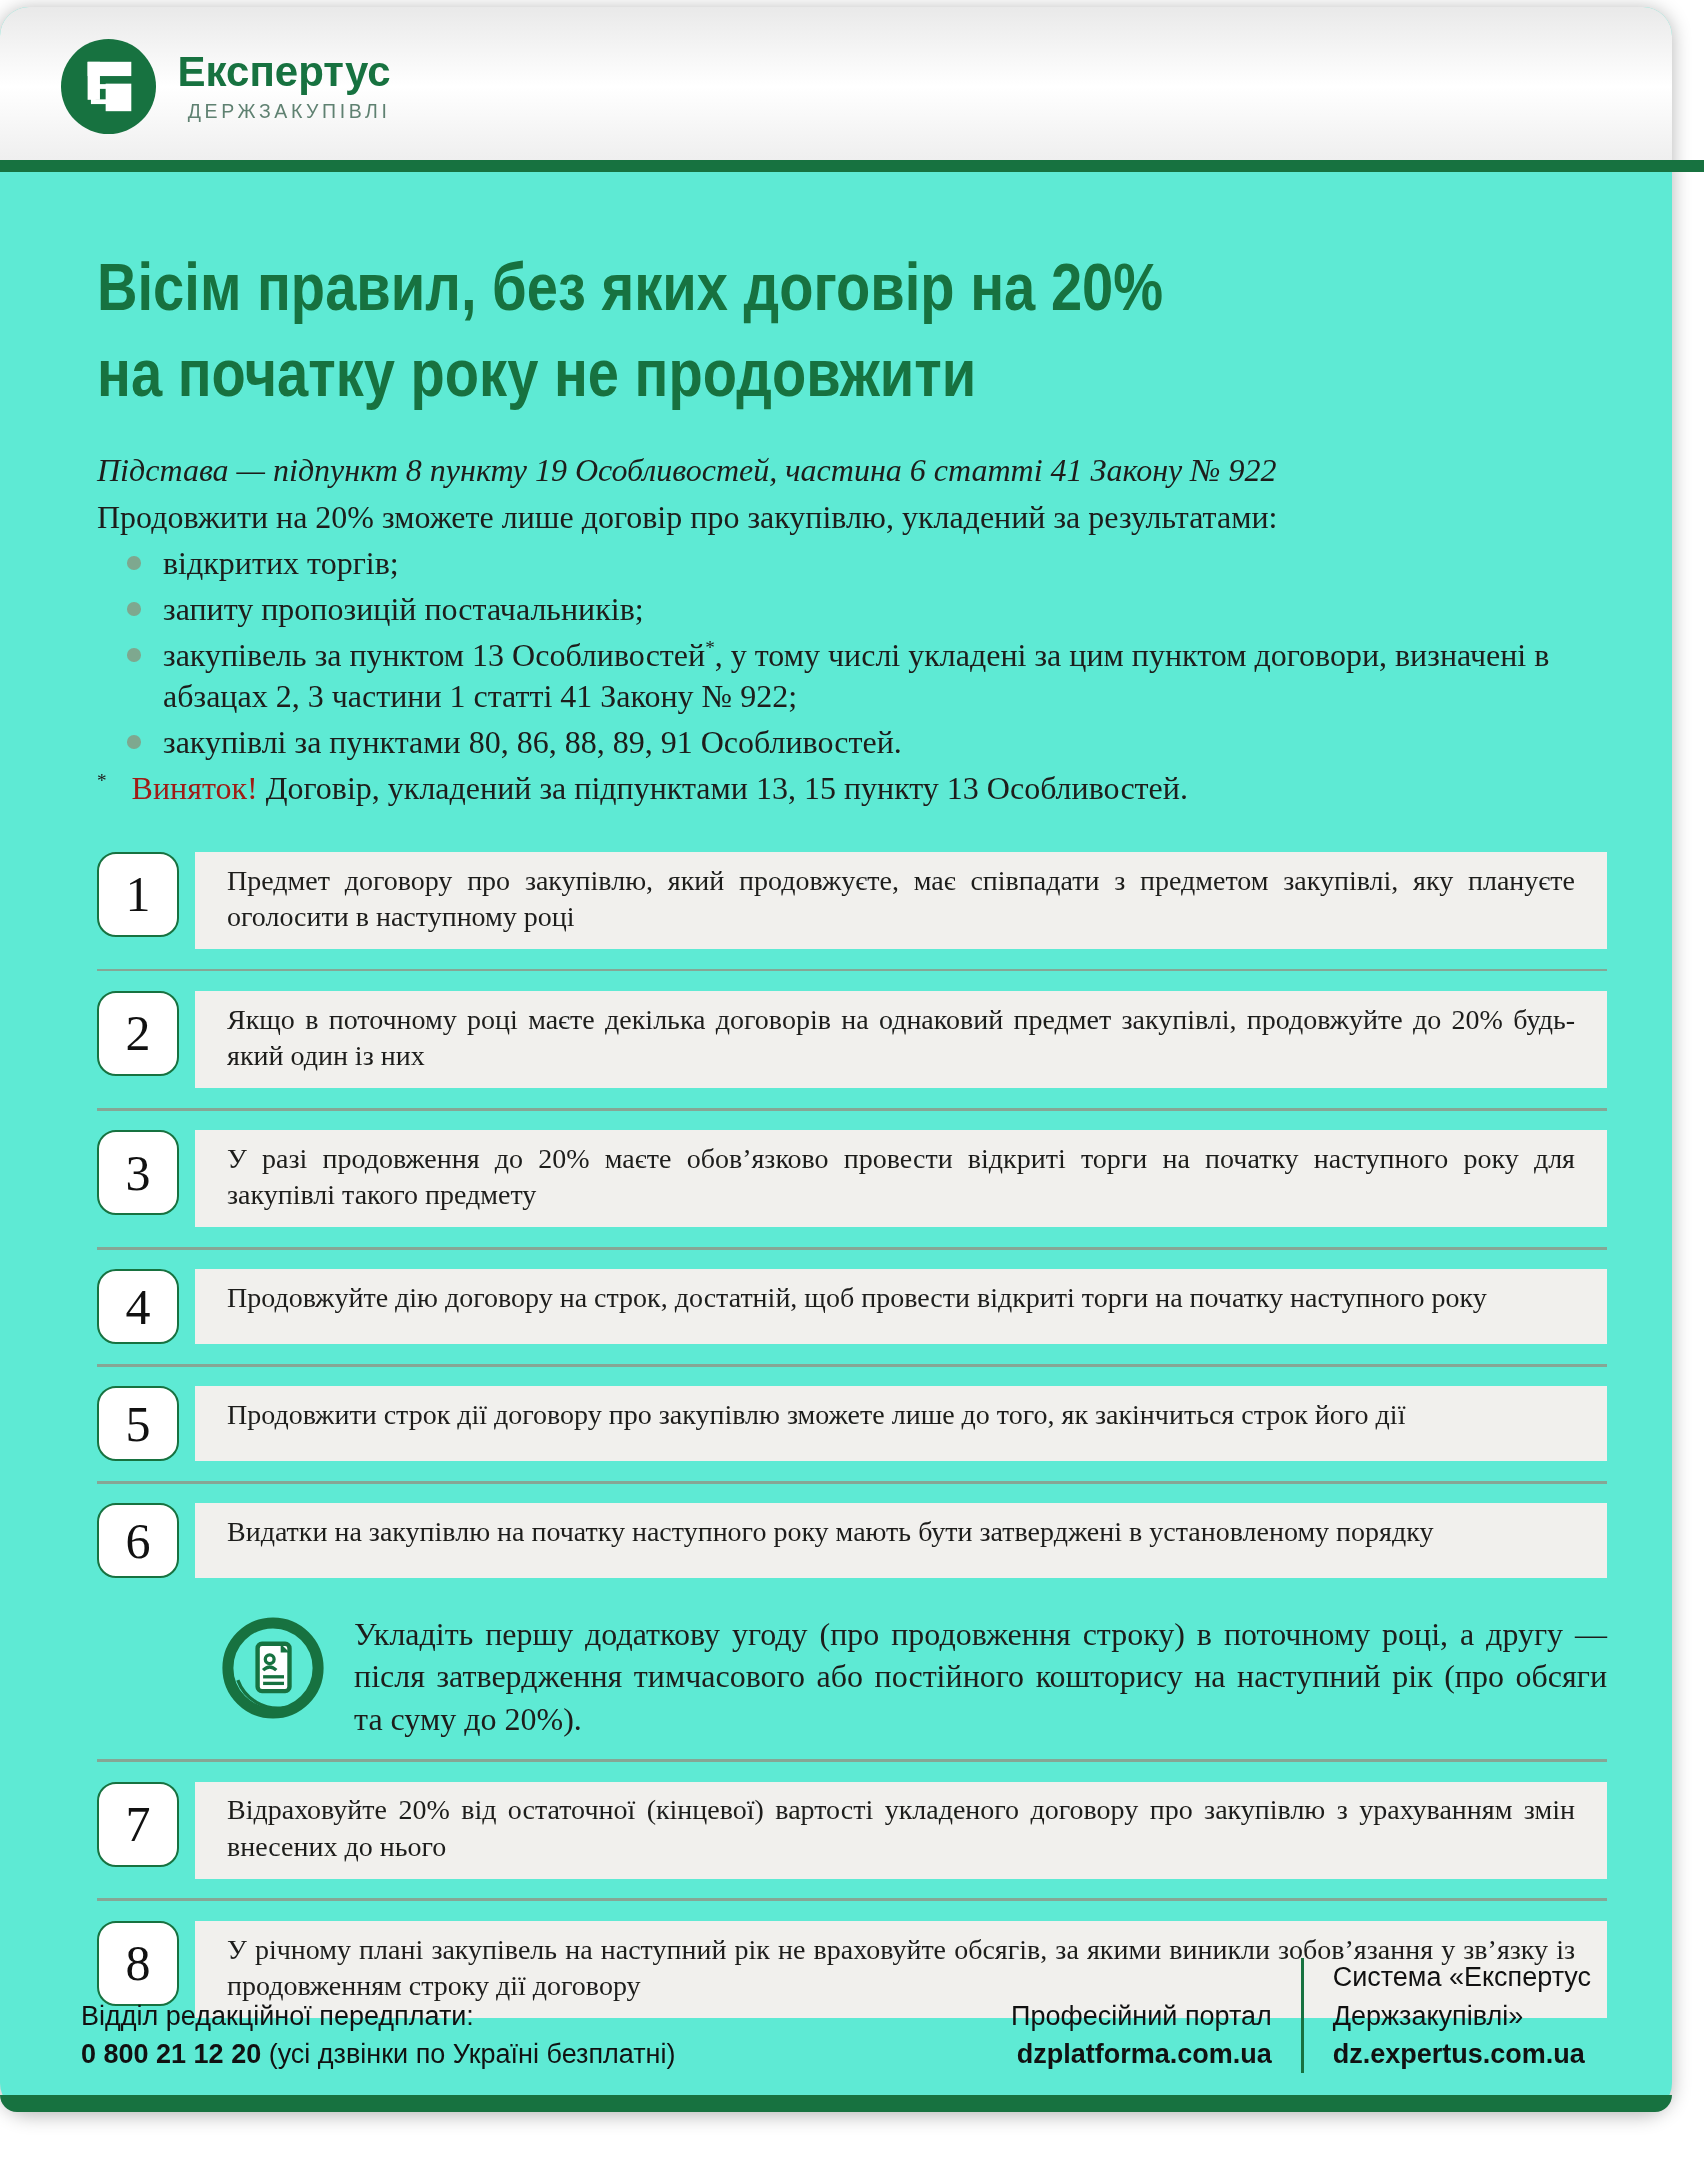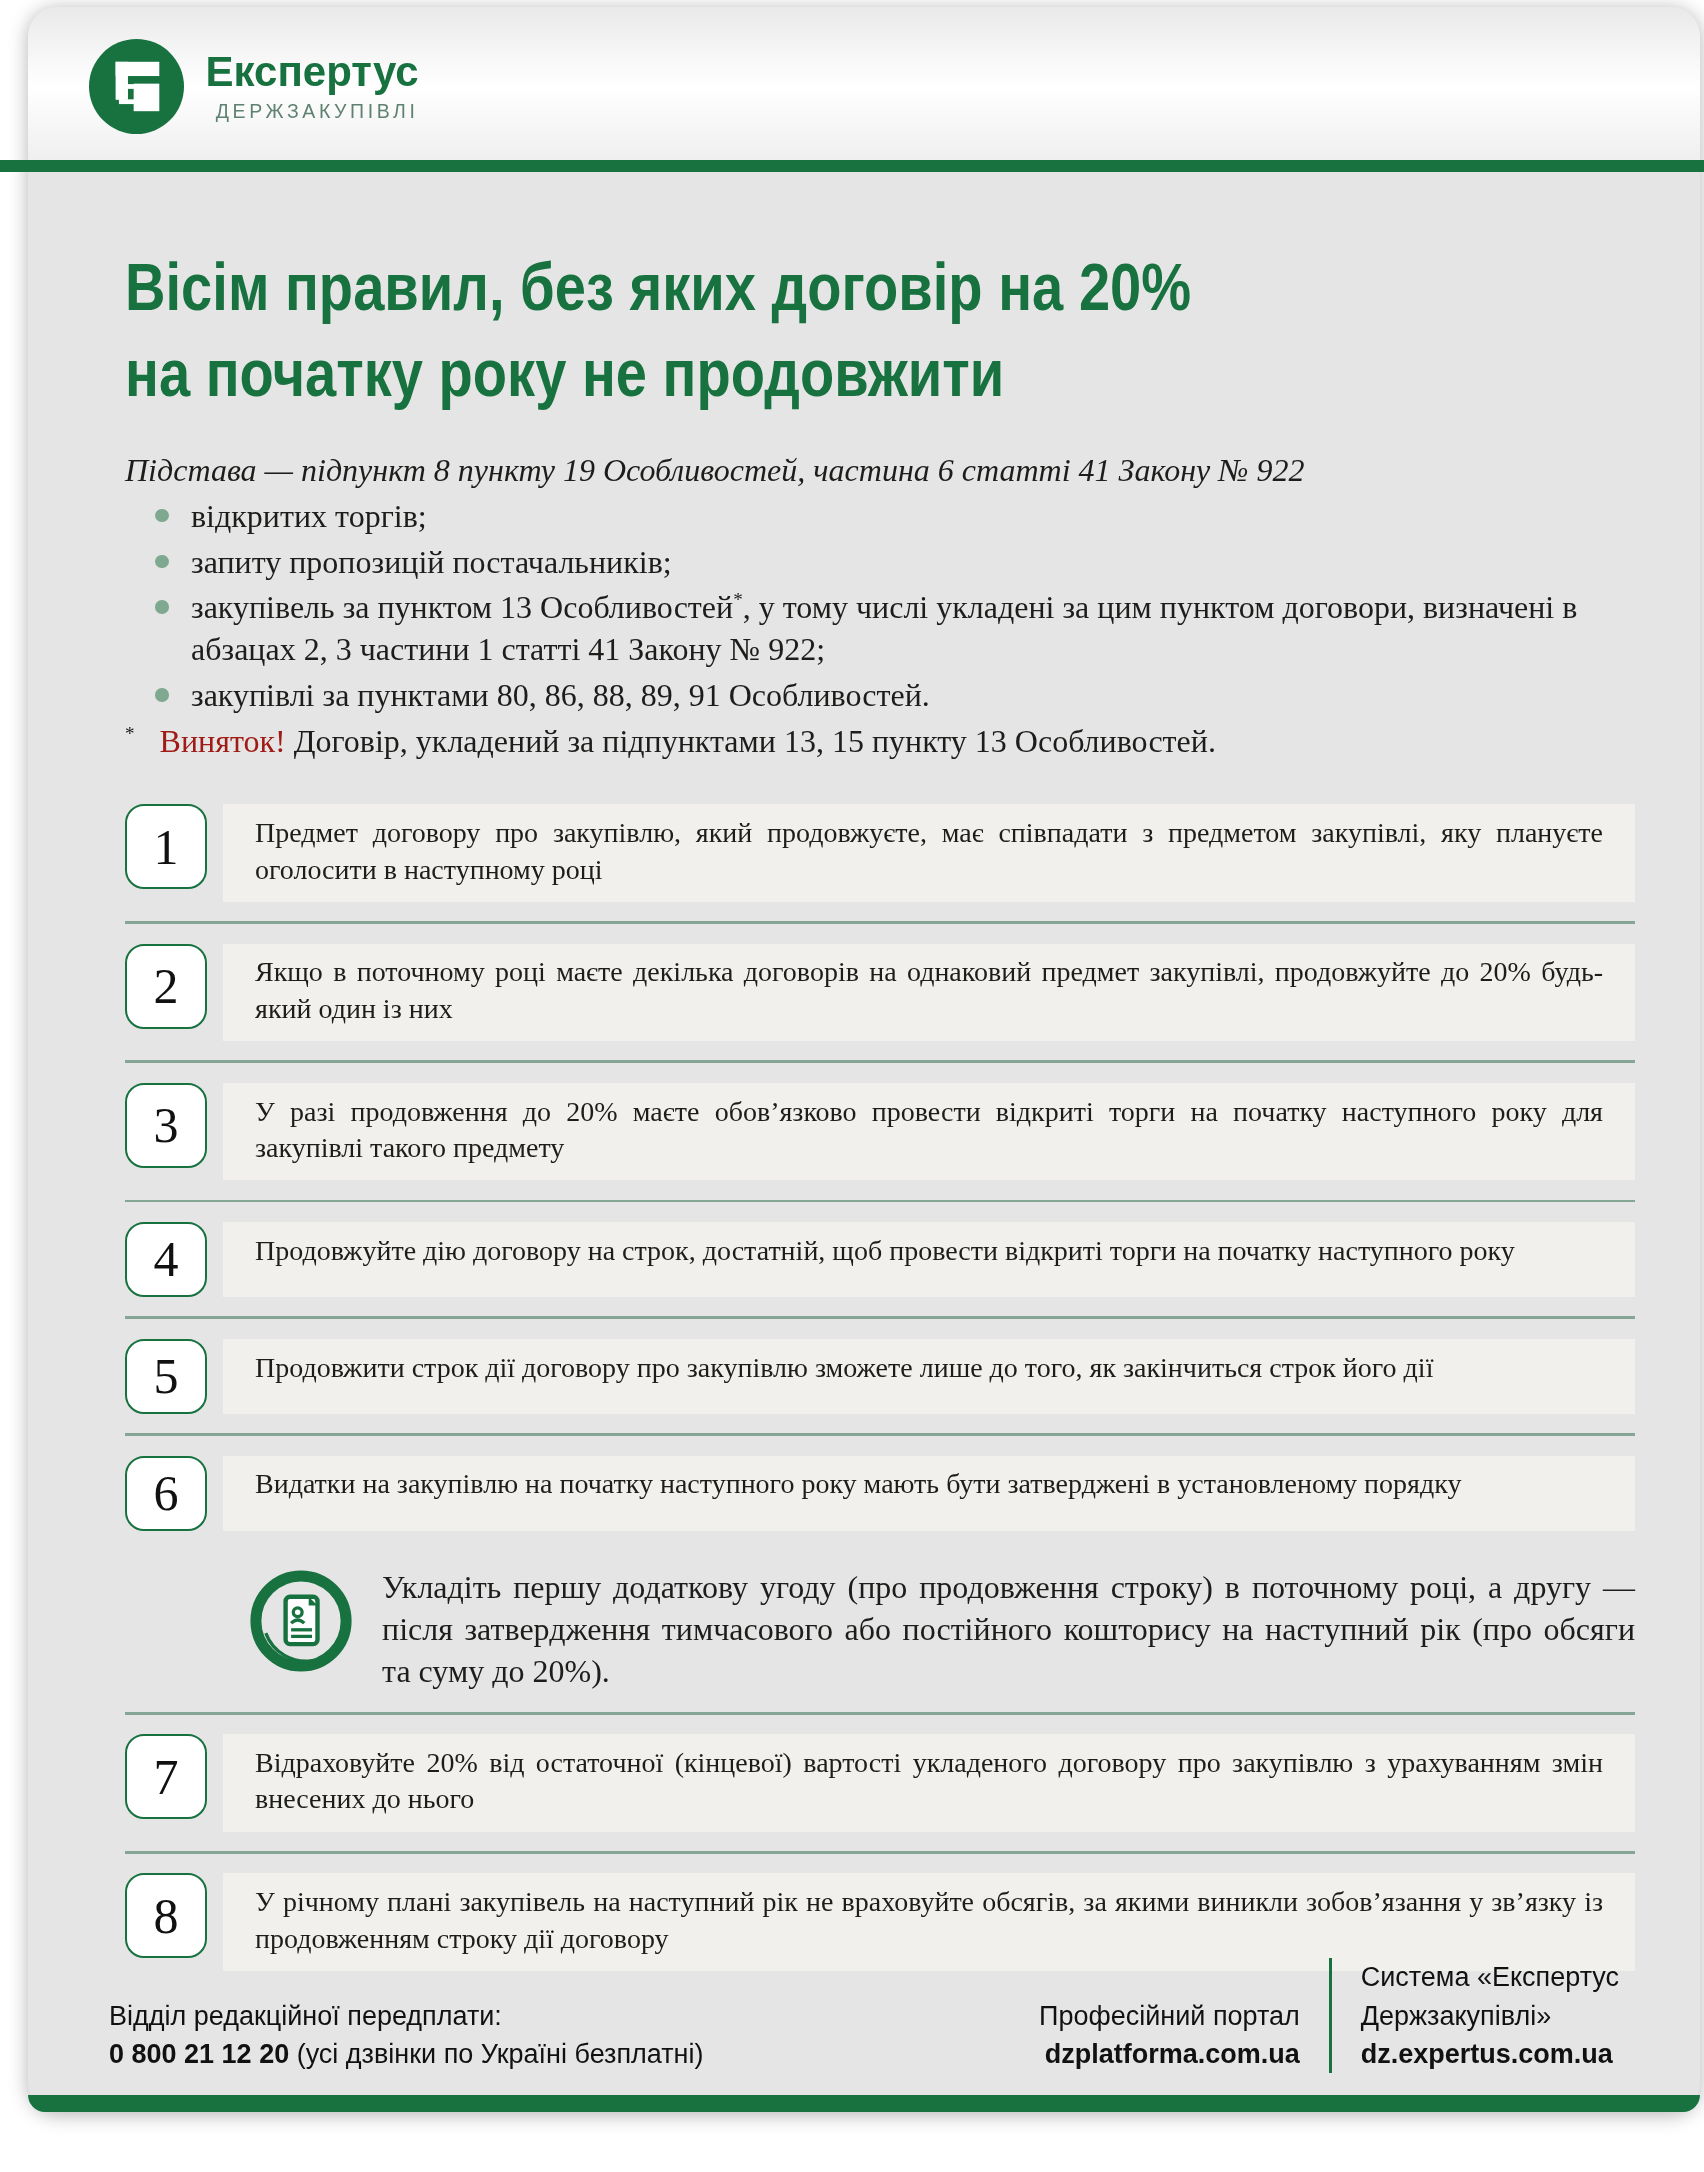--- a/index.html
+++ b/index.html
@@ -11,22 +11,22 @@
     --ink:#1d1d1b;
   }
   *{box-sizing:border-box;margin:0;padding:0;}
   html,body{background:#ffffff;}
   body{
     width:1704px;height:2172px;position:relative;
     font-family:"Liberation Serif", serif;color:var(--ink);
   }
   .page{position:absolute;inset:0;background:#fff;overflow:hidden;}
   .card{
-    position:absolute;left:28px;top:7.2px;width:1672px;height:2105px;
-    background:#e5e5e5;border-radius:29px;
+    position:absolute;left:0;top:7.2px;width:1672px;height:2105px;
+    background:#5eead4;border-radius:29px;
     box-shadow:0 2.2px 19px rgba(0,0,0,.30);
   }
   
   .header{
     position:absolute;left:0;top:0;right:0;height:153px;
     border-radius:29px 29px 0 0;
     background:linear-gradient(180deg,#e9e9e9 0%,#ffffff 52%,#efefef 100%);
   }
   .brand{position:absolute;left:61px;top:32px;display:flex;align-items:center;gap:21.6px;}
   .logo-circle{width:95px;height:95px;flex:none;}
@@ -120,20 +120,21 @@
     </div>
 
     <div class="content">
       <div class="title">
         <div>Вісім правил, без яких договір на 20%</div>
         <div>на початку року не продовжити</div>
       </div>
 
       <div class="intro">
         <div class="basis">Підстава — підпункт 8 пункту 19 Особливостей, частина 6 статті 41 Закону № 922</div>
+        <div class="lead">Продовжити на 20% зможете лише договір про закупівлю, укладений за результатами:</div>
         <ul class="bullets">
           <li><span class="dot"></span><span>відкритих торгів;</span></li>
           <li><span class="dot"></span><span>запиту пропозицій постачальників;</span></li>
           <li><span class="dot"></span><span>закупівель за пунктом 13 Особливостей</span><sup>*</sup><span>, у тому числі укладені за цим пунктом договори, визначені в абзацах 2, 3 частини 1 статті 41 Закону № 922;</span></li>
           <li><span class="dot"></span><span>закупівлі за пунктами 80, 86, 88, 89, 91 Особливостей.</span></li>
         </ul>
         <div class="exception">
           <sup>*</sup><span class="red">Виняток!</span><span> Договір, укладений за підпунктами 13, 15 пункту 13 Особливостей.</span>
         </div>
       </div>

